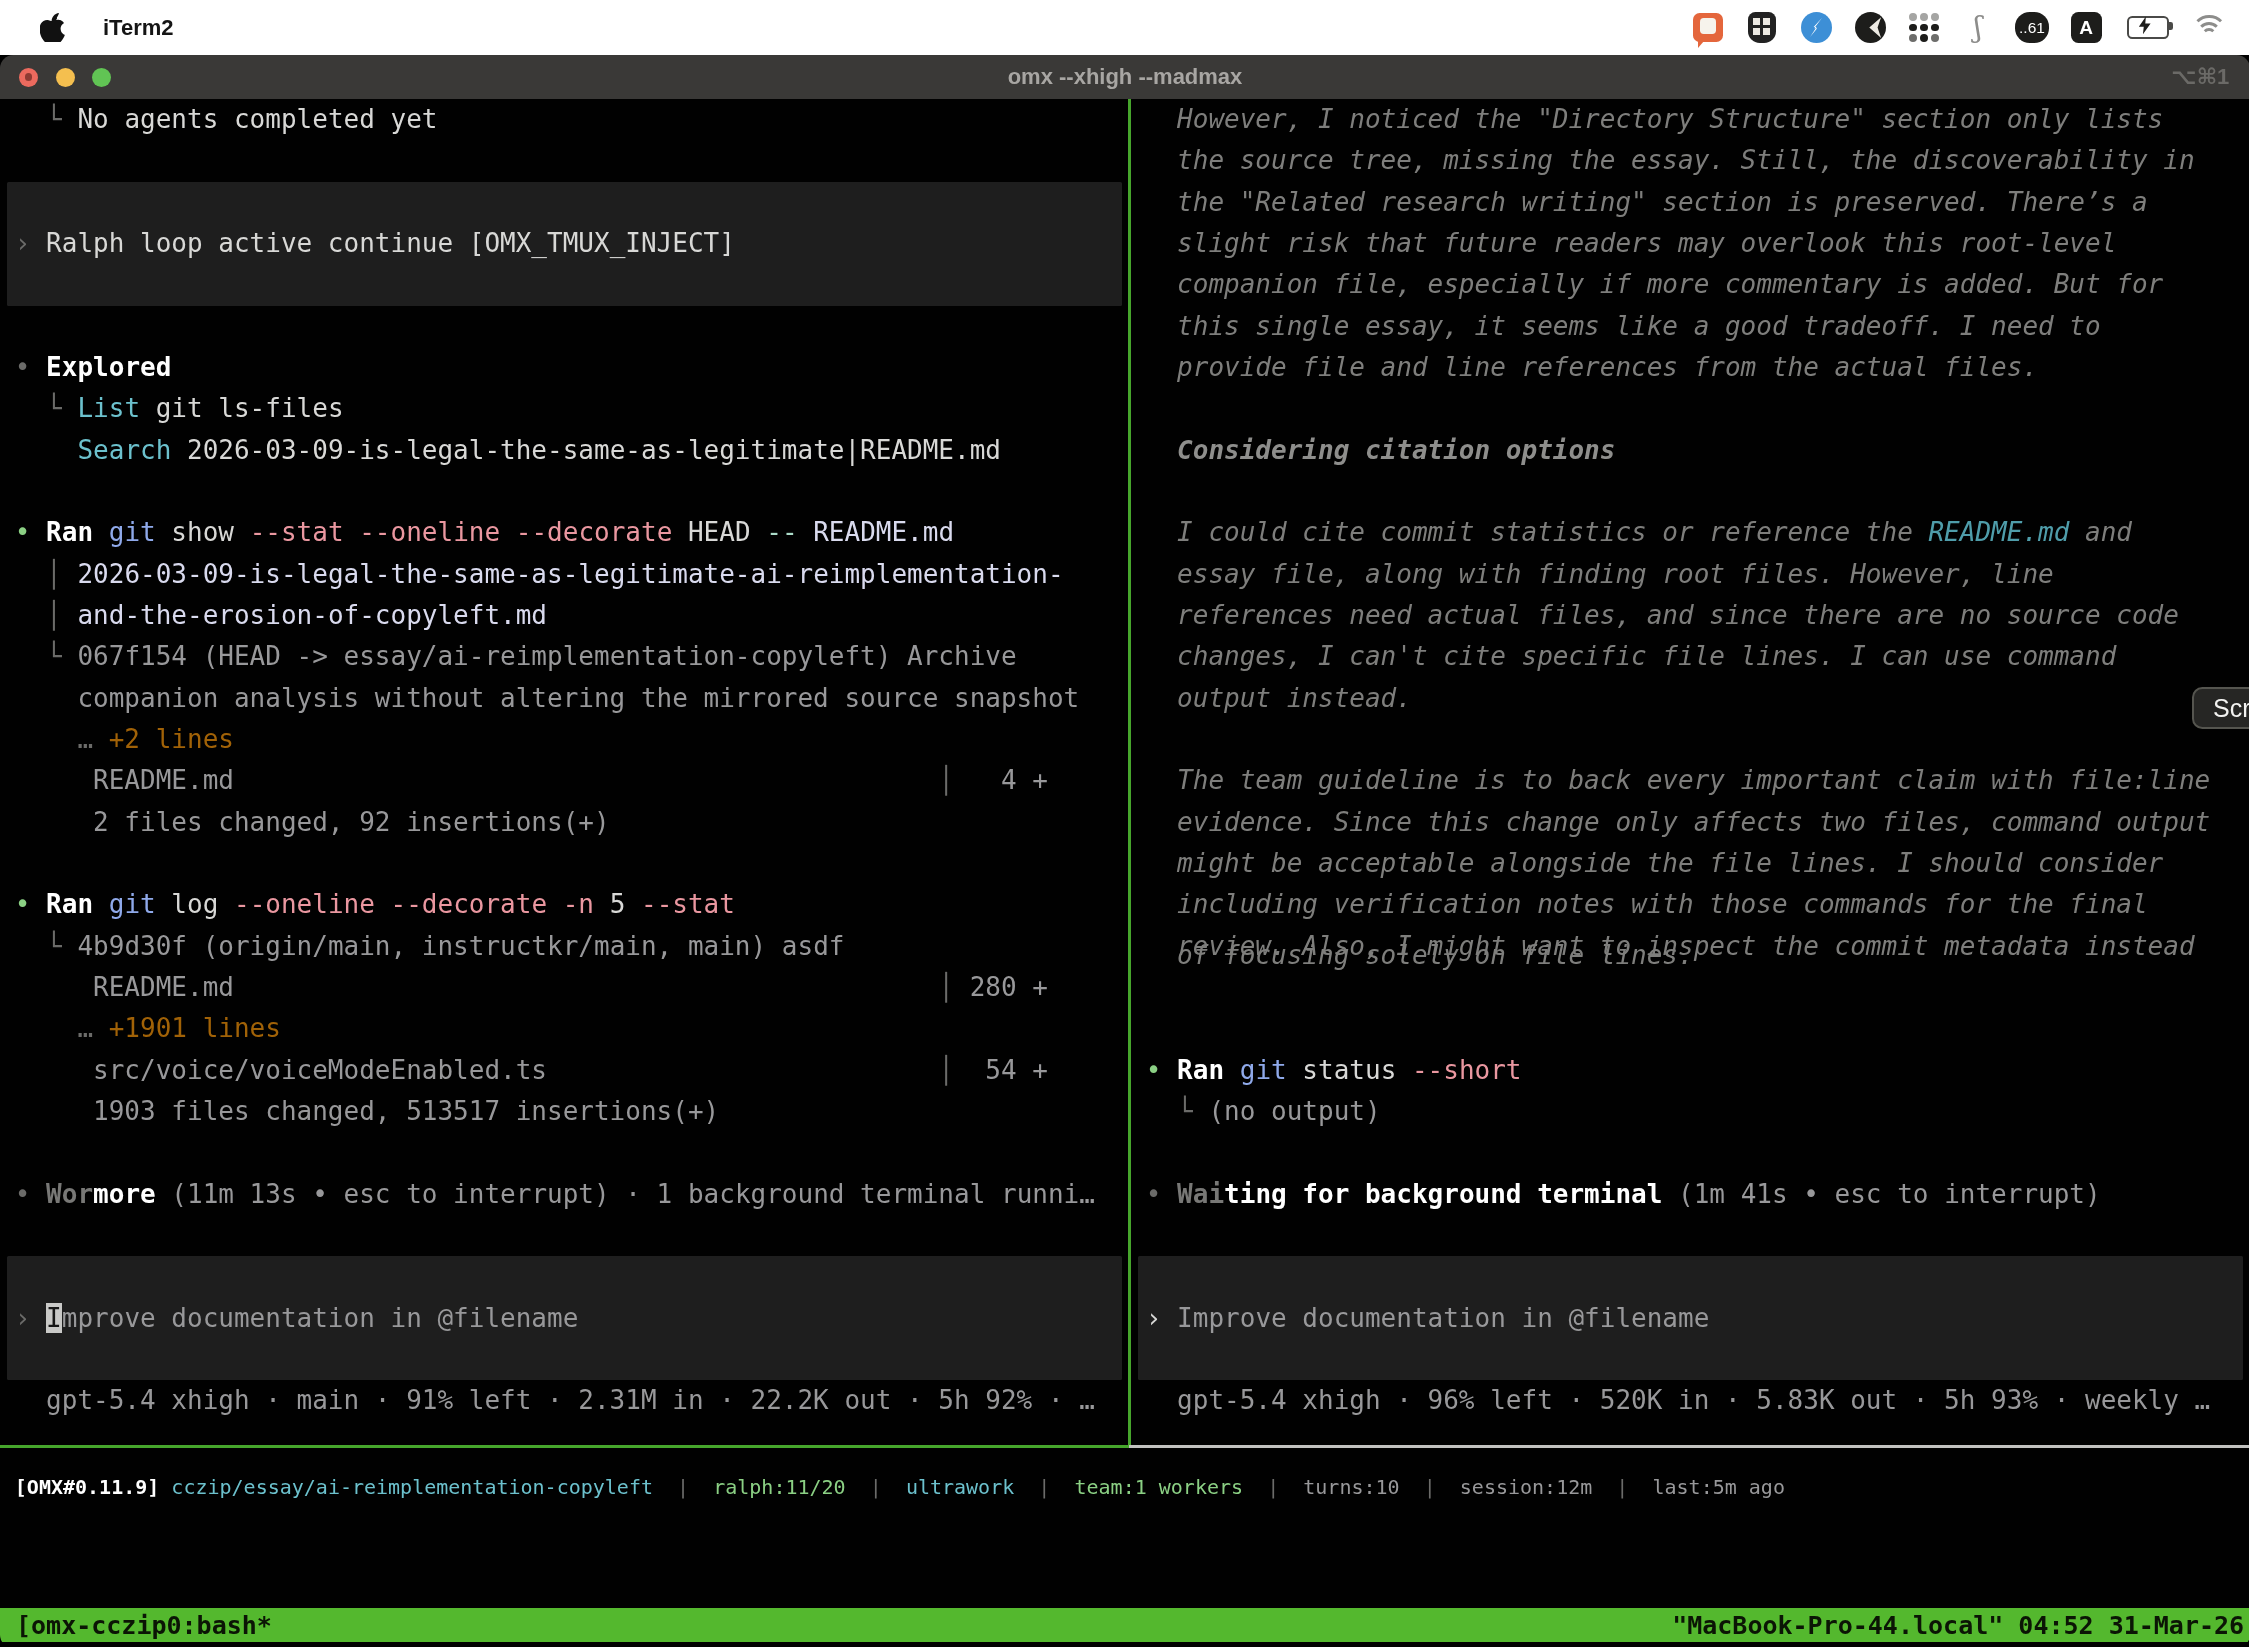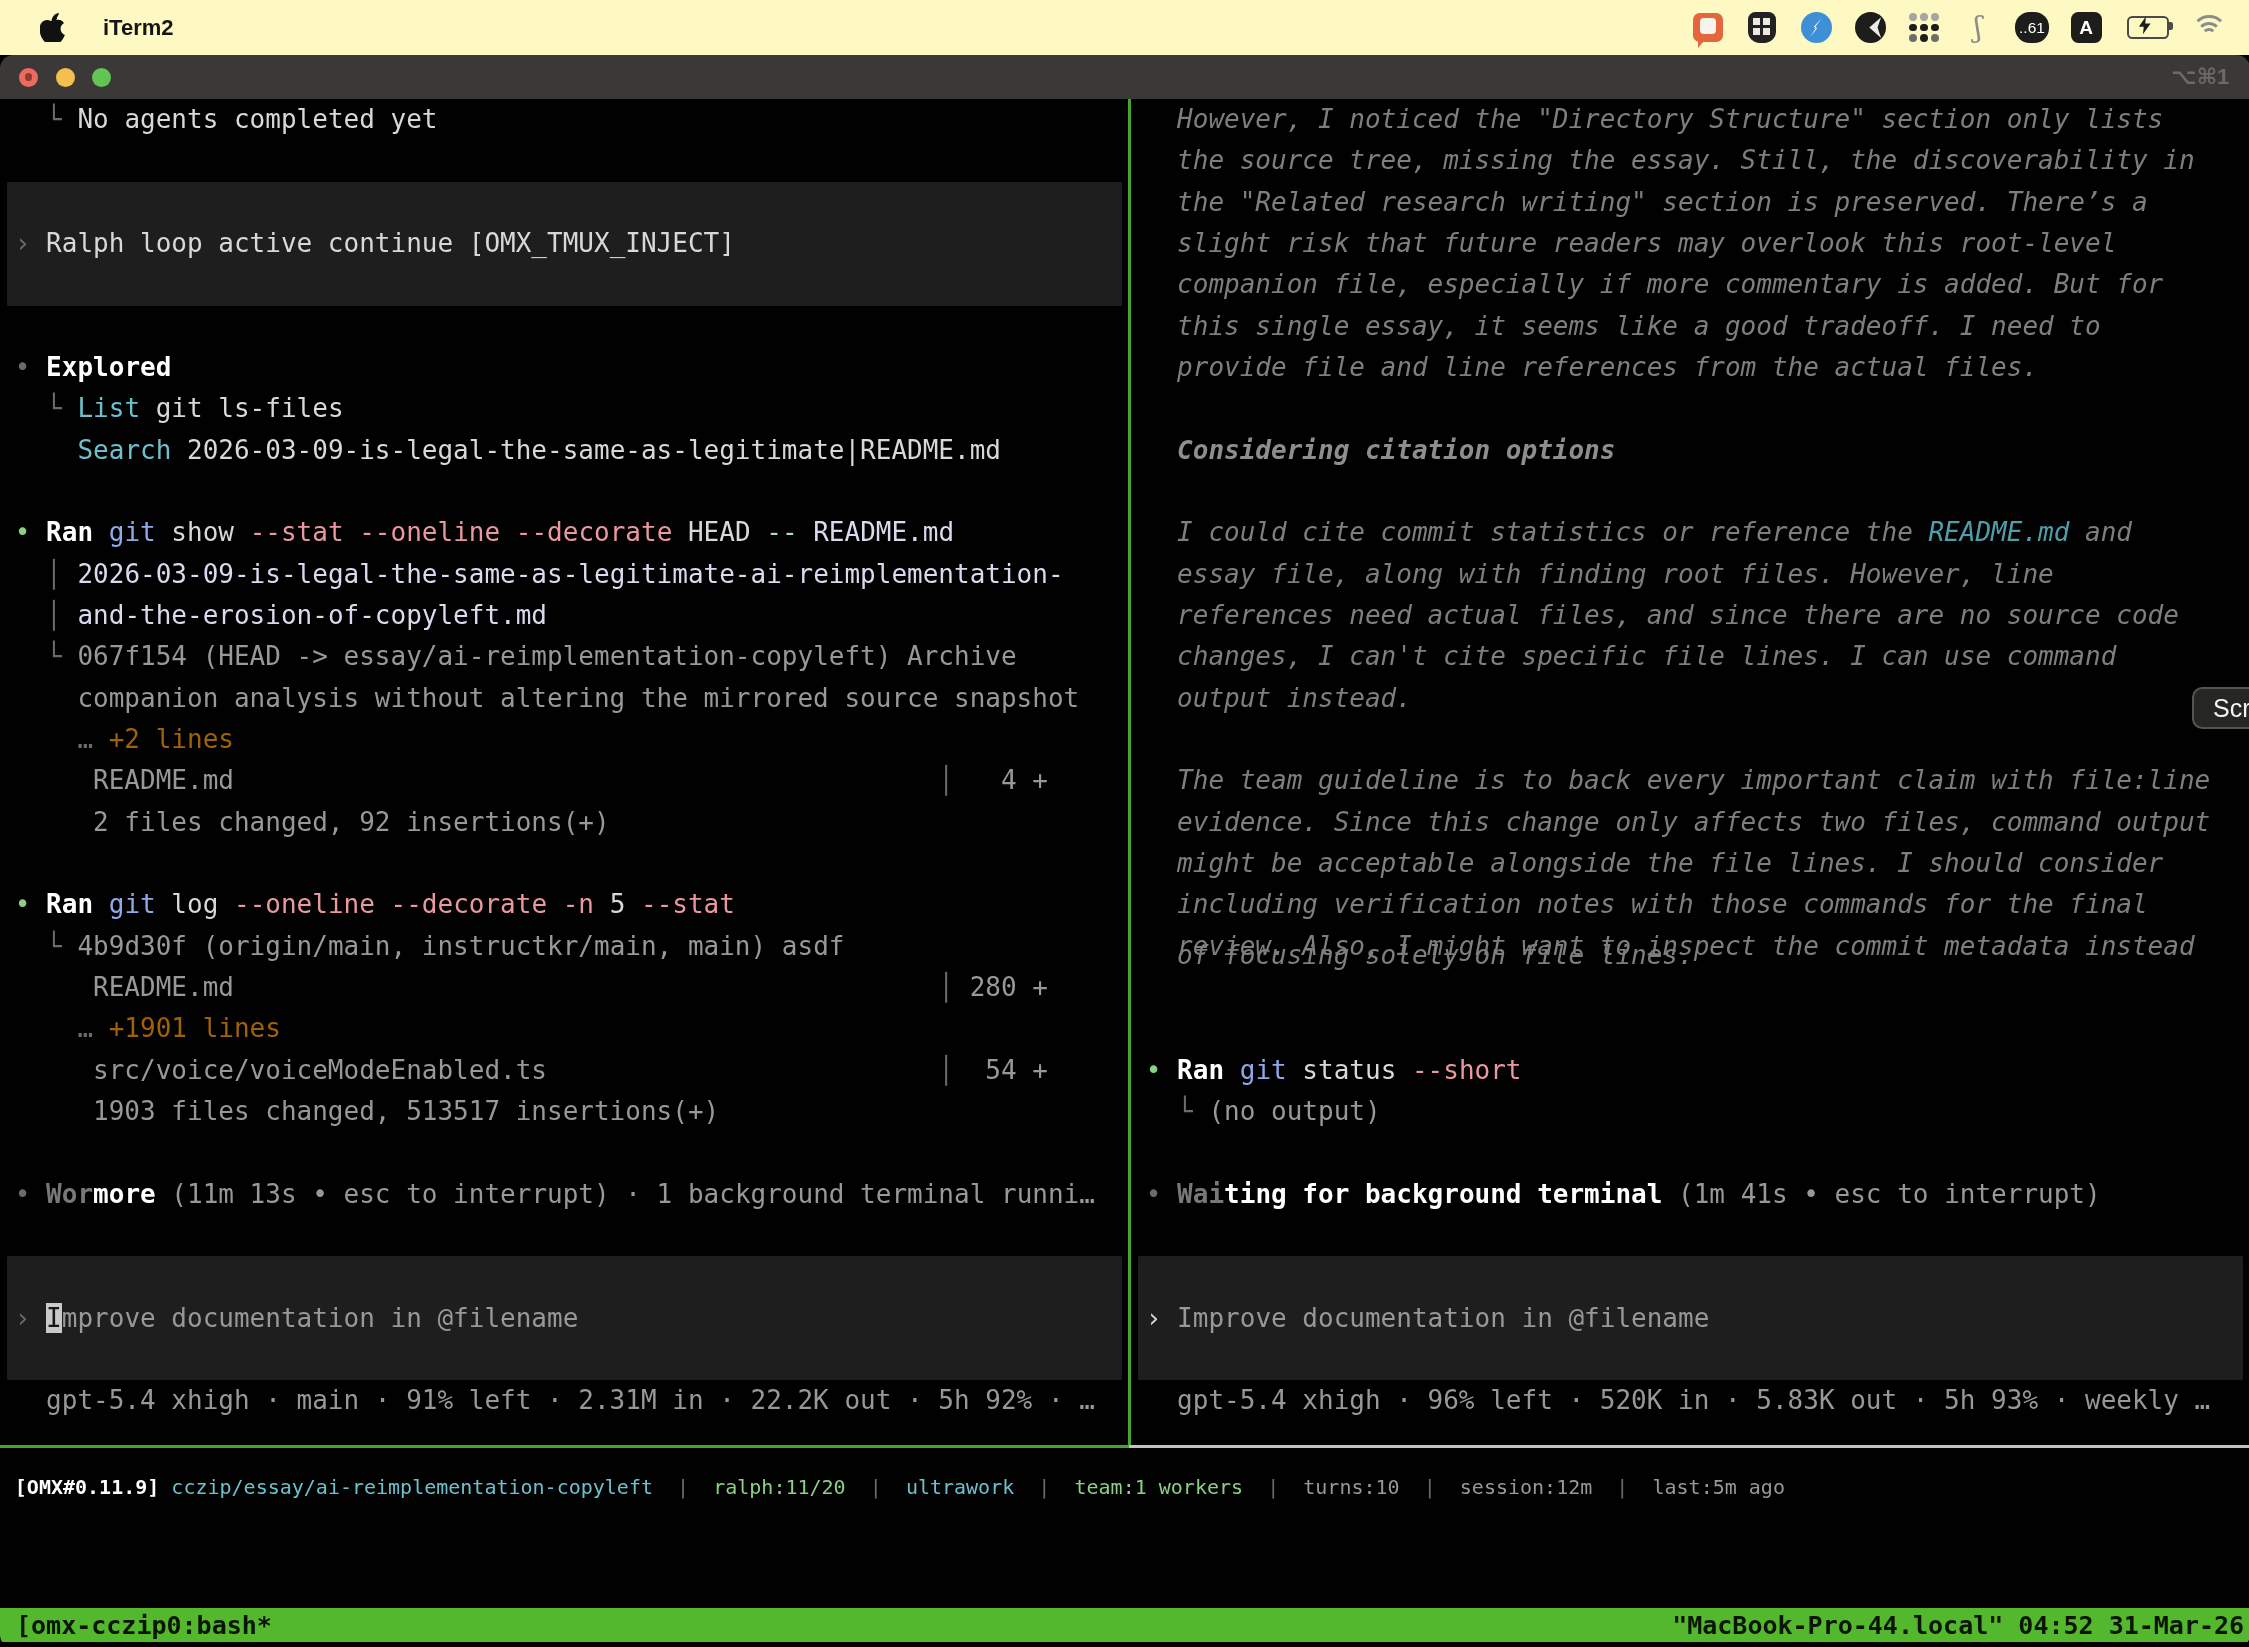--- a/index.html
+++ b/index.html
@@ -1,19 +1,19 @@
 <!DOCTYPE html>
 <html style="font-size:11.8px"><head>
 <meta charset="utf-8">
 <style>
   html,body{margin:0;padding:0;background:#000;}
   #root{position:relative;width:2250px;height:1648px;background:#000;overflow:hidden;
         font-family:"DejaVu Sans Mono",monospace;}
   
-  .menubar{position:absolute;left:0;top:0;width:2250px;height:55px;background:#fef9c3;
+  .menubar{position:absolute;left:0;top:0;width:2250px;height:55px;background:#ffffff;
            display:flex;align-items:center;justify-content:space-between;
            font-family:"Liberation Sans","DejaVu Sans",sans-serif;color:#151515;}
   .mb-left{display:flex;align-items:center;gap:38px;padding-left:40px;}
   .mb-left .apple{width:25px;height:29.5px;}
   .mb-item{font-size:22px;white-space:nowrap;}
   .mb-item.app{font-weight:bold;}
   .mb-right{display:flex;align-items:center;gap:22px;padding-right:25px;}
   .st-ic{width:32px;height:32px;display:flex;align-items:center;justify-content:center;position:relative;}
   .ic-chat{width:29.5px;height:29.5px;border-radius:6.6px;background:#e4663c;position:relative;}
   .ic-chat::before{content:"";position:absolute;left:6.6px;top:5.2px;width:16px;height:16px;border-radius:3.7px;background:#f6f3ec;}
@@ -151,20 +151,21 @@
       </div>
     </div>
   </div>
 
   <div class="titlebar">
     <div class="lights">
       <div class="light red"></div>
       <div class="light yellow"></div>
       <div class="light green"></div>
     </div>
+    <div class="tb-title">omx --xhigh --madmax</div>
     <div class="tb-keys">⌥⌘1</div>
   </div>
 
   <div class="term">
 
     <div class="pane" id="pane-left">
       <div class="inputbox ib-top"></div>
       <div class="inputbox ib-bottom"></div>
       <div id="left-lines">
           <div class="tl" style="top: 0px;"><span class="s-d">  └ </span><span class="s-w">No agents completed yet</span></div>

